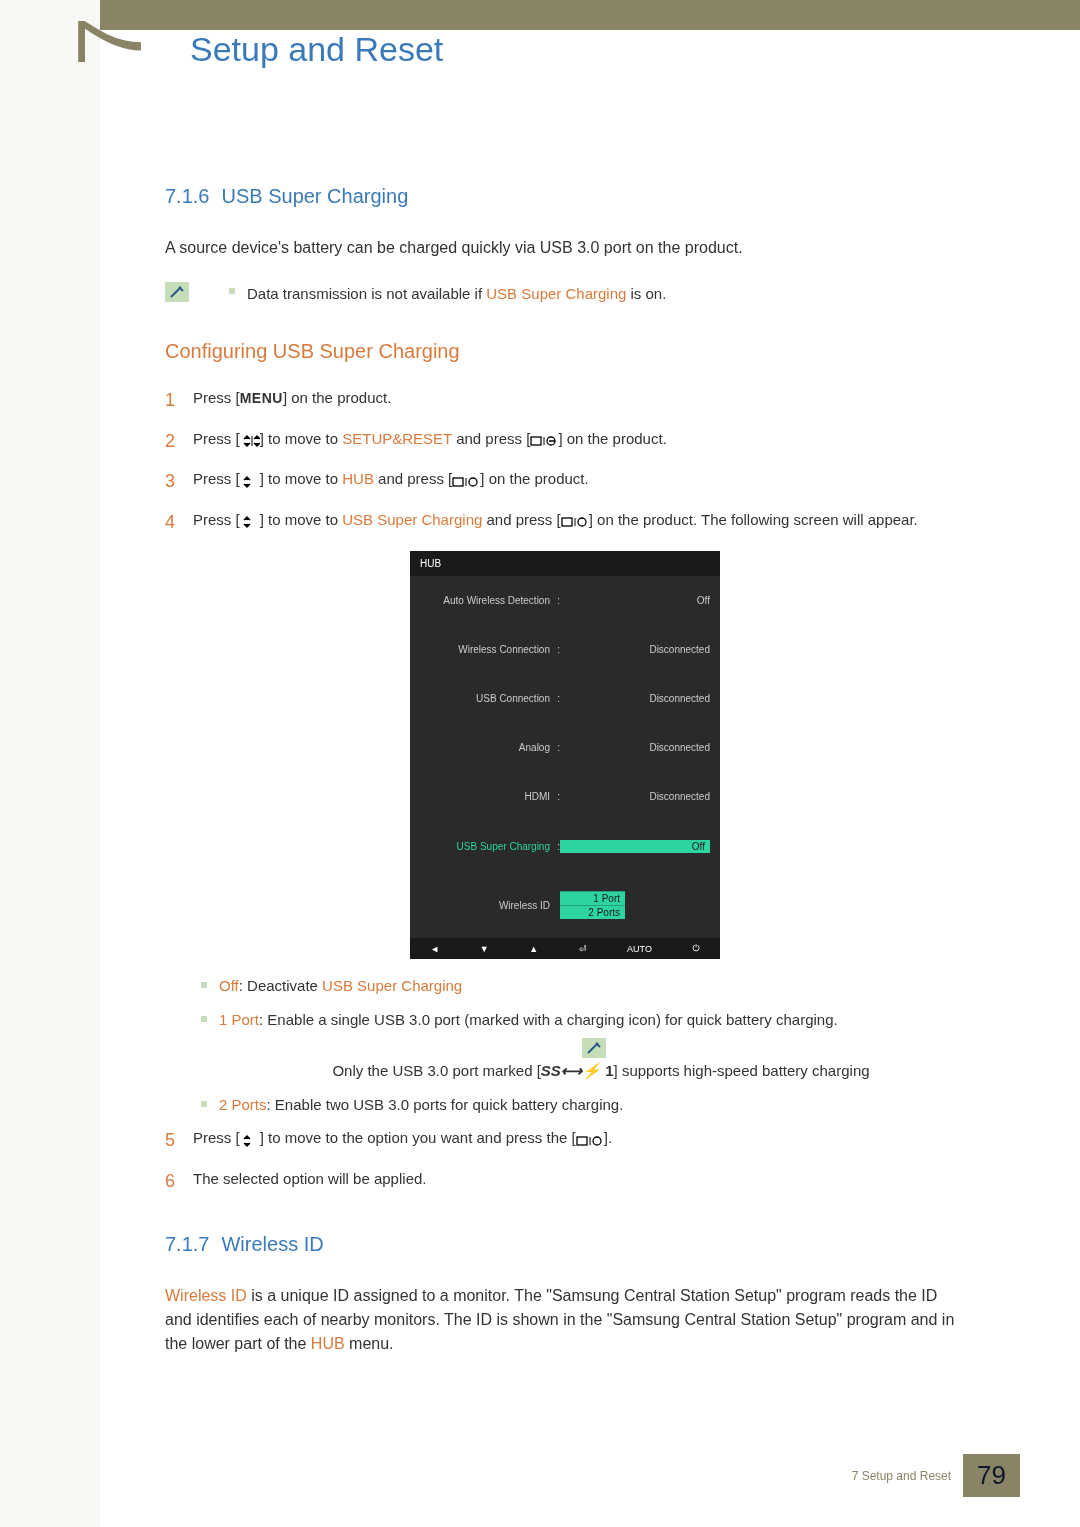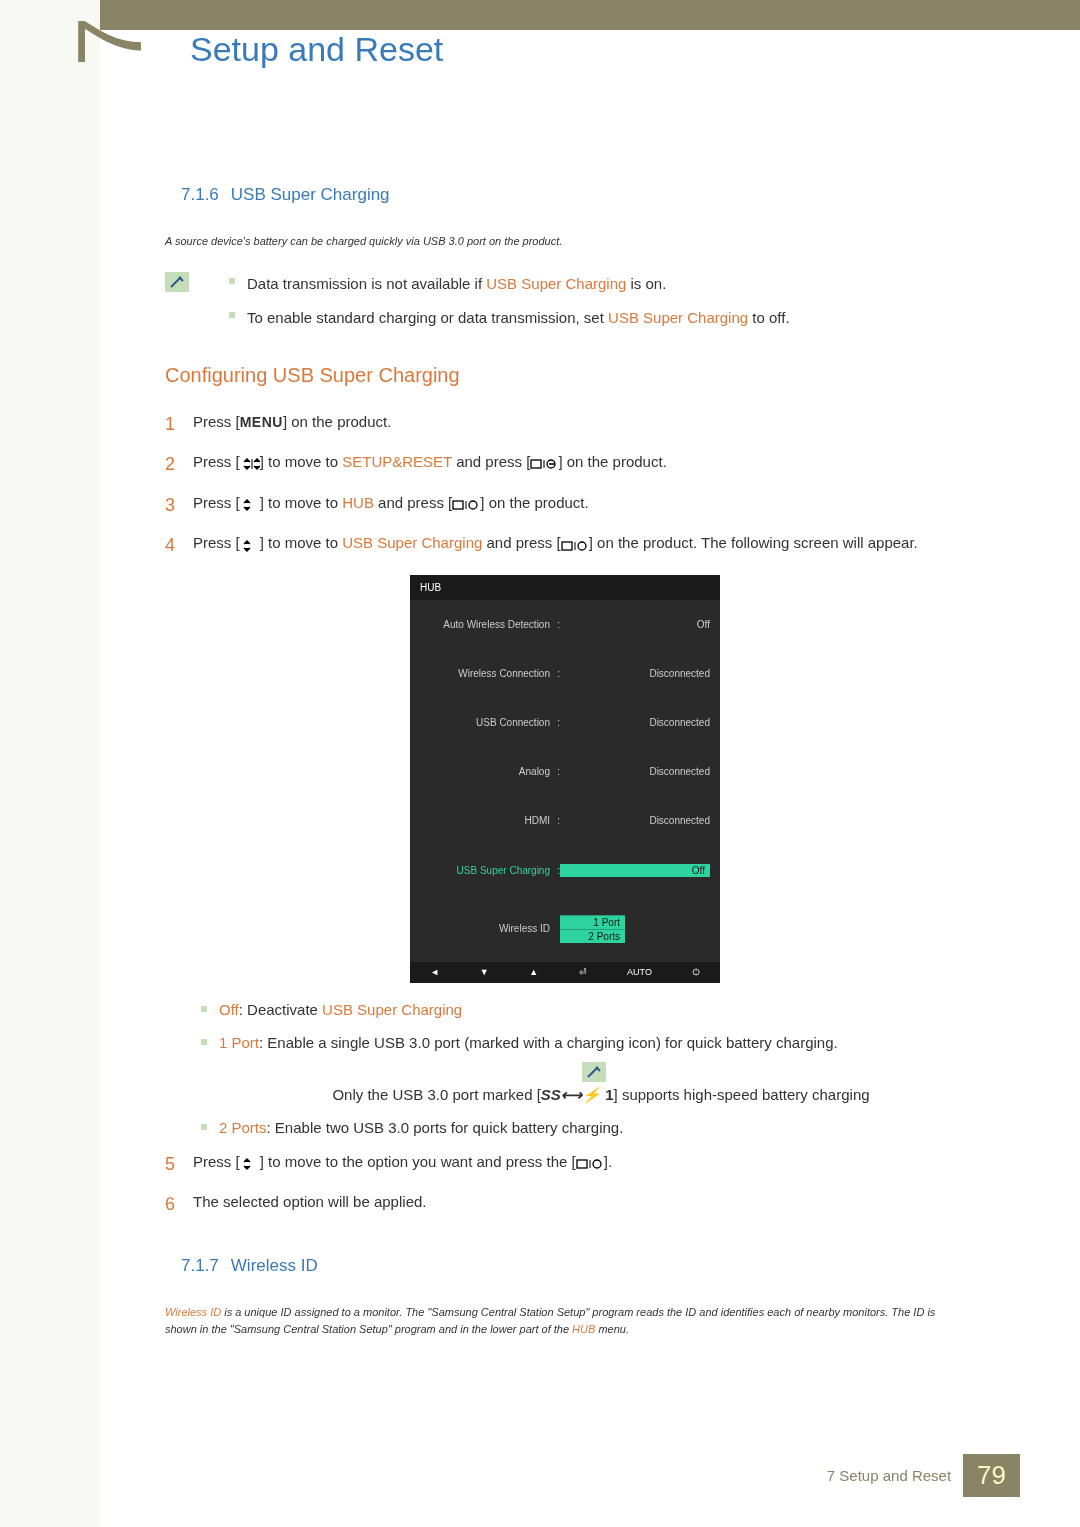--- a/index.html
+++ b/index.html
@@ -45,32 +45,30 @@
     color: #3a7ab8;
   }
   .content {
     position: absolute;
     left: 165px;
     top: 185px;
     width: 800px;
   }
   .section-heading {
     color: #3a7ab8;
-    font-size: 17px;
+    font-size: 20px;
     font-weight: 400;
     margin-bottom: 28px;
-    margin-left: 16px;
   }
   .section-num { margin-right: 12px; }
   .body-text {
-    font-size: 11px;
+    font-size: 16px;
     line-height: 1.5;
     color: #333;
     margin-bottom: 22px;
-    font-style: italic;
   }
   .note-block {
     display: flex;
     margin-bottom: 22px;
     gap: 20px;
   }
   .note-icon {
     width: 24px;
     height: 20px;
     background: #c5ddb8;
@@ -219,26 +217,26 @@
   
   .footer {
     position: absolute;
     bottom: 30px;
     right: 60px;
     display: flex;
     align-items: center;
   }
   .footer-text {
     color: #8a8467;
-    font-size: 15px;
+    font-size: 12px;
     margin-right: 12px;
   }
   .footer-page {
     background: #8a8467;
-    color: #fef9c3;
+    color: #0f172a;
     font-size: 26px;
     padding: 6px 14px;
   }
 </style>
 </head>
 <body>
 
 <div class="left-margin"></div>
 <div class="top-banner"></div>
 <div class="chapter-number">7</div>
@@ -254,23 +252,20 @@
 
   <div class="note-block">
     <div class="note-icon">
       <svg viewBox="0 0 16 14">
           <path d="M2 12 L12 2 M10 2 L14 6" stroke="#2a5a8a" stroke-width="2" fill="none"></path>
         </svg>
     </div>
     <ul class="note-list">
       <li>
         <span>Data transmission is not available if </span><span class="emph">USB Super Charging</span><span> is on.</span>
-      </li>
-      <li>
-        <span>To enable standard charging or data transmission, set </span><span class="emph">USB Super Charging</span><span> to off.</span>
       </li>
     </ul>
   </div>
 
   <h3 class="sub-heading">Configuring USB Super Charging</h3>
 
   <div class="step">
     <span class="step-num">1</span>
     <span class="step-body">
       <span>Press [</span><span class="menu-glyph">MENU</span><span>] on the product.</span>

